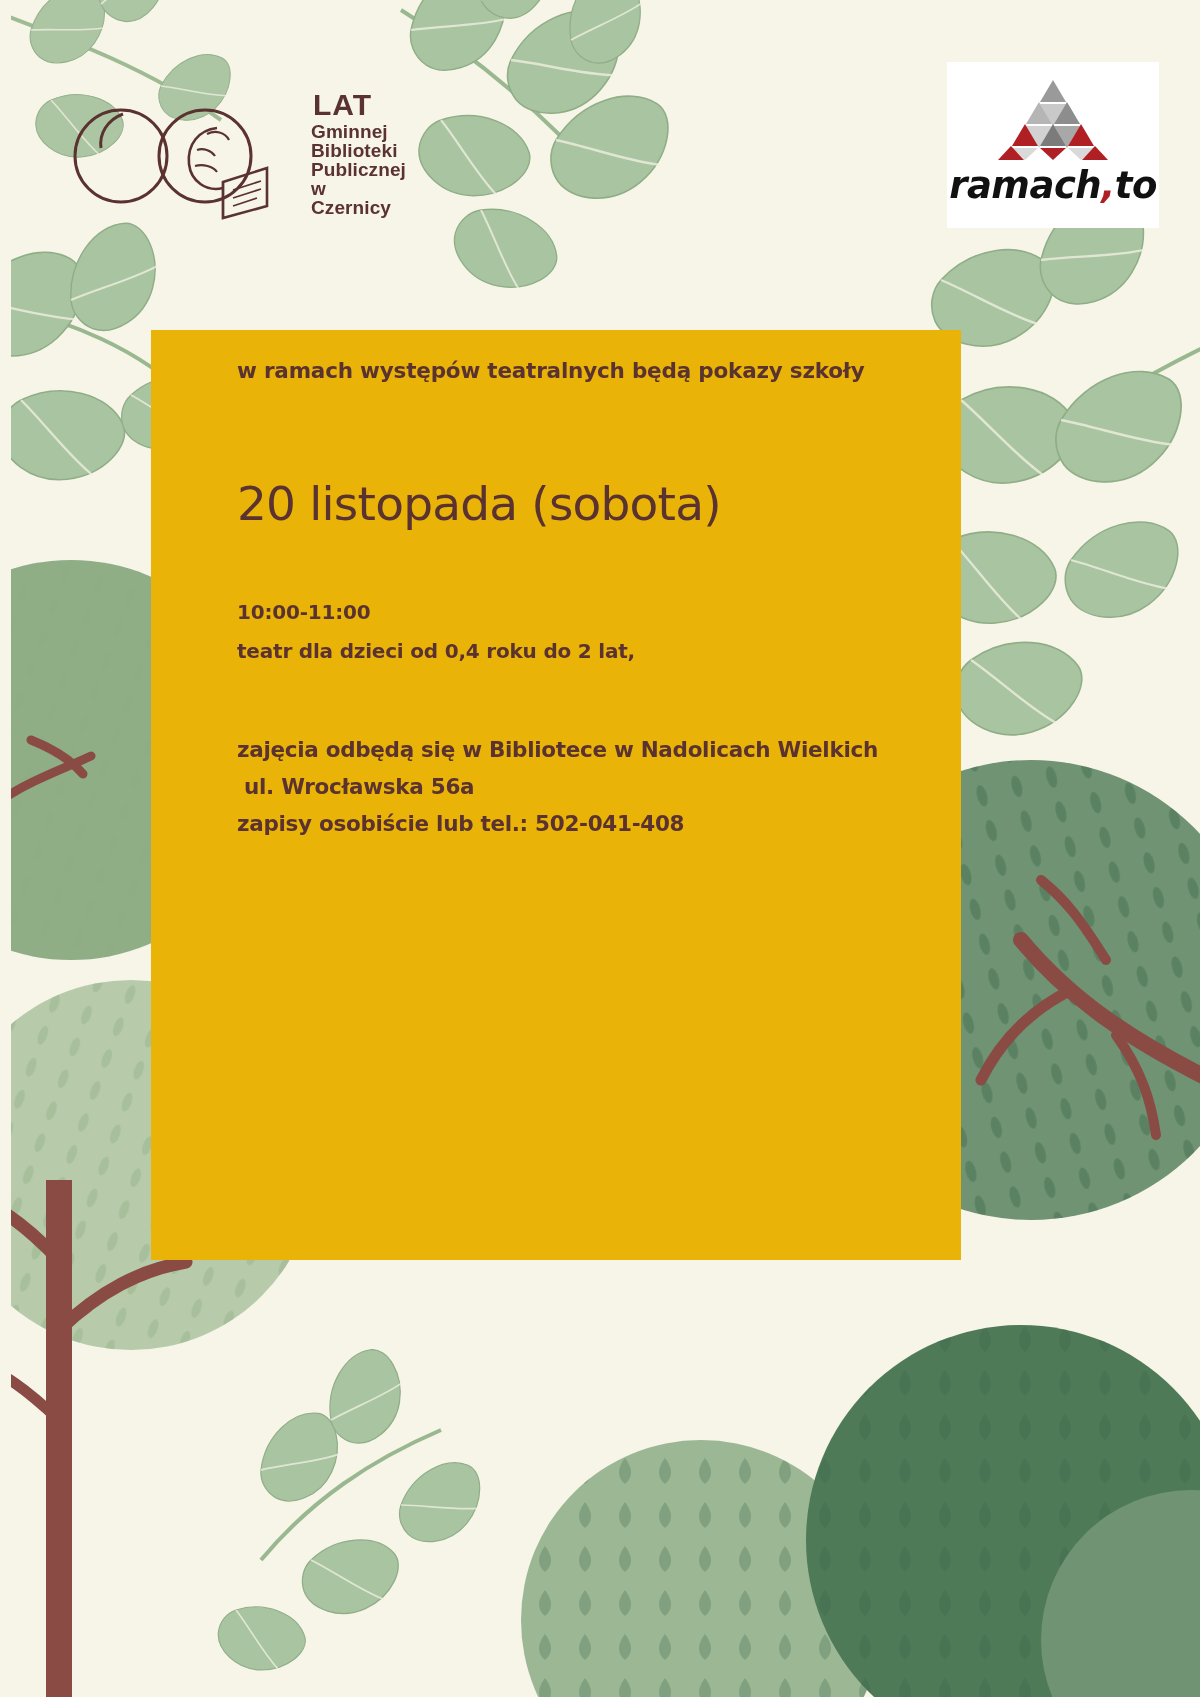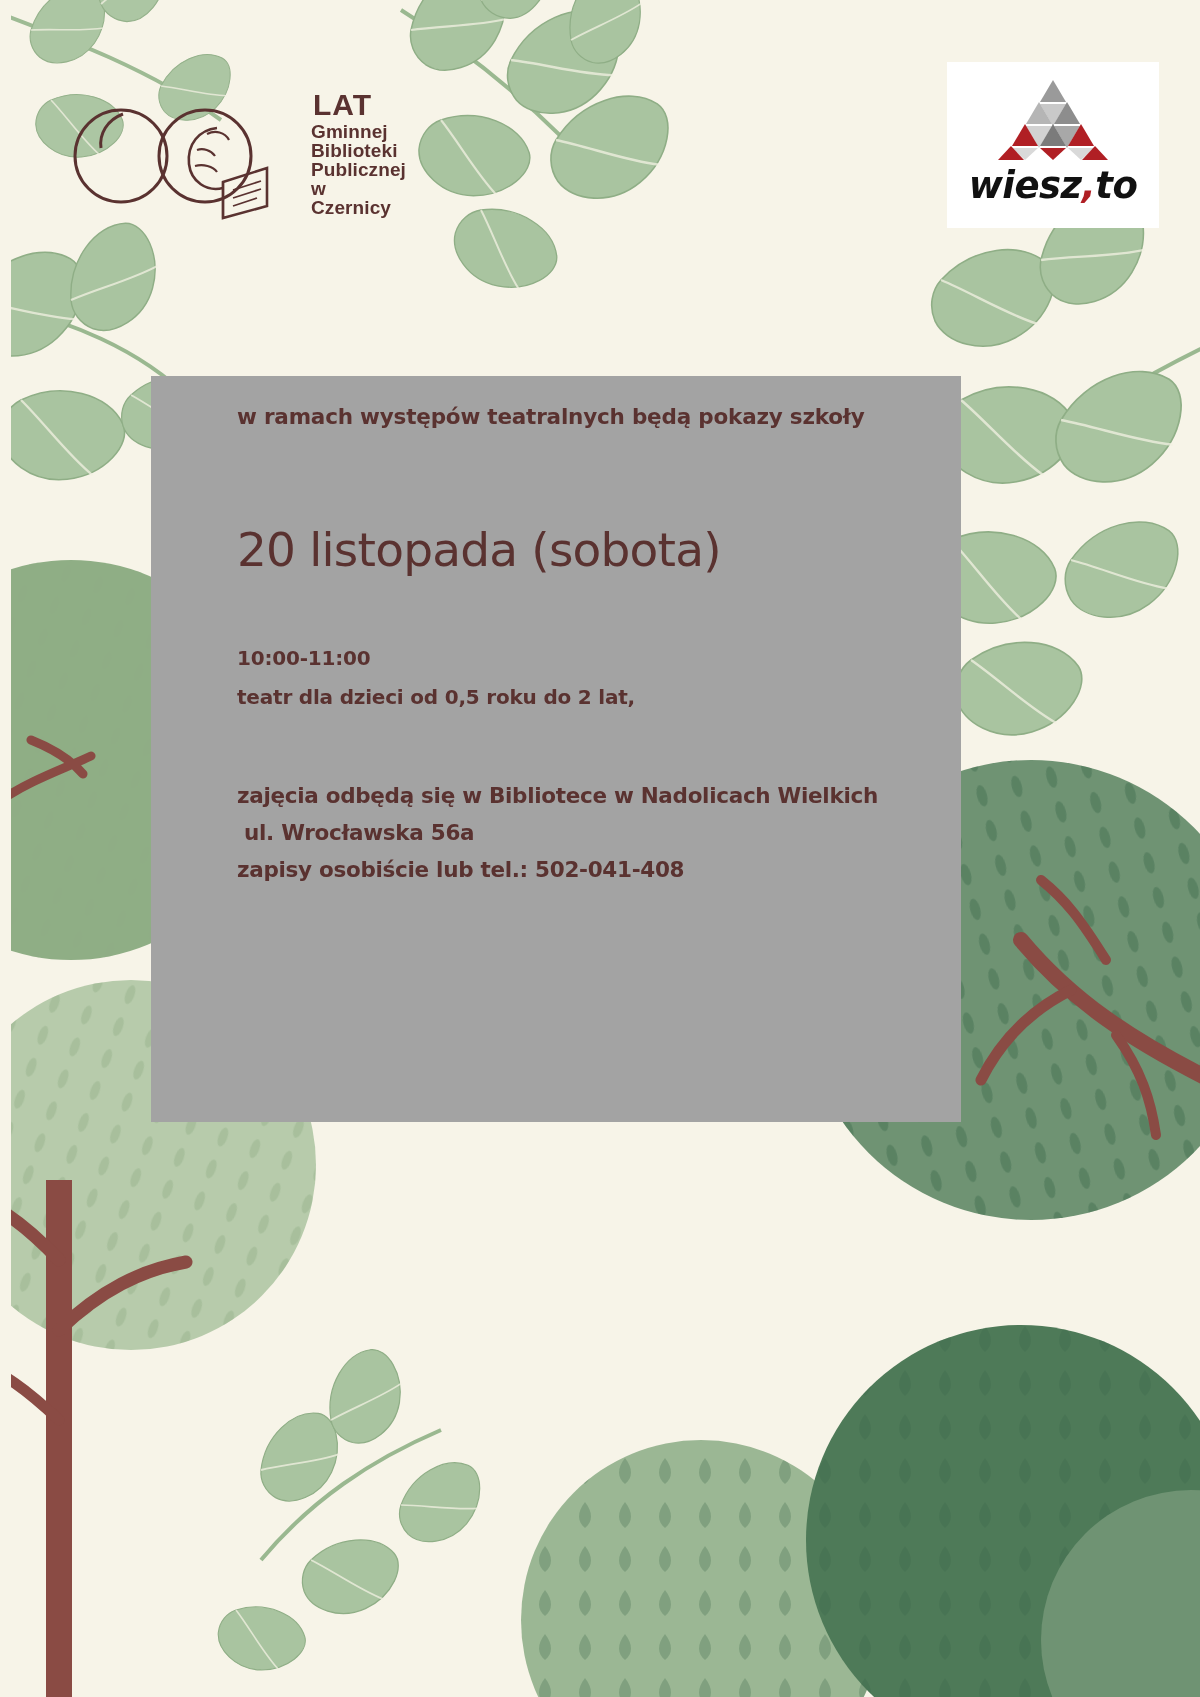--- a/index.html
+++ b/index.html
@@ -90,23 +90,22 @@
   .logo-right .wordmark .comma {
     color: #b01f24;
   }
 
   
   .panel {
     position: absolute;
     left: 140px;
     top: 330px;
     width: 810px;
-    height: 746px;
-    background: #a3a3a3;
-    margin-top: 46px;
+    height: 930px;
+    background: #eab308;
   }
 
   .panel-inner {
     position: absolute;
     left: 86px;
     top: 24px;
     width: 680px;
   }
 
   .intro {
@@ -354,35 +353,35 @@
         <polygon points="47,48 60,70 34,70" fill="#b01f24"></polygon>
         <polygon points="103,48 116,70 90,70" fill="#b01f24"></polygon>
         <polygon points="75,48 88,70 62,70" fill="#7b7b7b"></polygon>
         <polygon points="34,72 60,72 47,84" fill="#d9d9d9"></polygon>
         <polygon points="62,72 88,72 75,84" fill="#b01f24"></polygon>
         <polygon points="90,72 116,72 103,84" fill="#d9d9d9"></polygon>
         <polygon points="33,70 46,84 20,84" fill="#b01f24"></polygon>
         <polygon points="117,70 130,84 104,84" fill="#b01f24"></polygon>
       </g>
     </svg>
-    <div class="wordmark"><span>wiesz</span><span class="comma">,</span><span>to</span></div>
+    <div class="wordmark"><span>ramach</span><span class="comma">,</span><span>to</span></div>
   </div>
 
   <div class="panel">
     <div class="panel-inner">
 
       <div class="intro">
         <div>w ramach występów teatralnych będą pokazy szkoły</div>
       </div>
 
       <div class="headline">20 listopada (sobota)</div>
 
       <div class="block">
         <div>10:00-11:00</div>
-        <div>teatr dla dzieci od 0,5 roku do 2 lat,</div>
+        <div>teatr dla dzieci od 0,4 roku do 2 lat,</div>
       </div>
 
 
       <div class="footer-block">
         <div>zajęcia odbędą się w Bibliotece w Nadolicach Wielkich</div>
         <div class="indent">ul. Wrocławska 56a</div>
         <div>zapisy osobiście lub tel.: 502-041-408</div>
       </div>
 
     </div>

